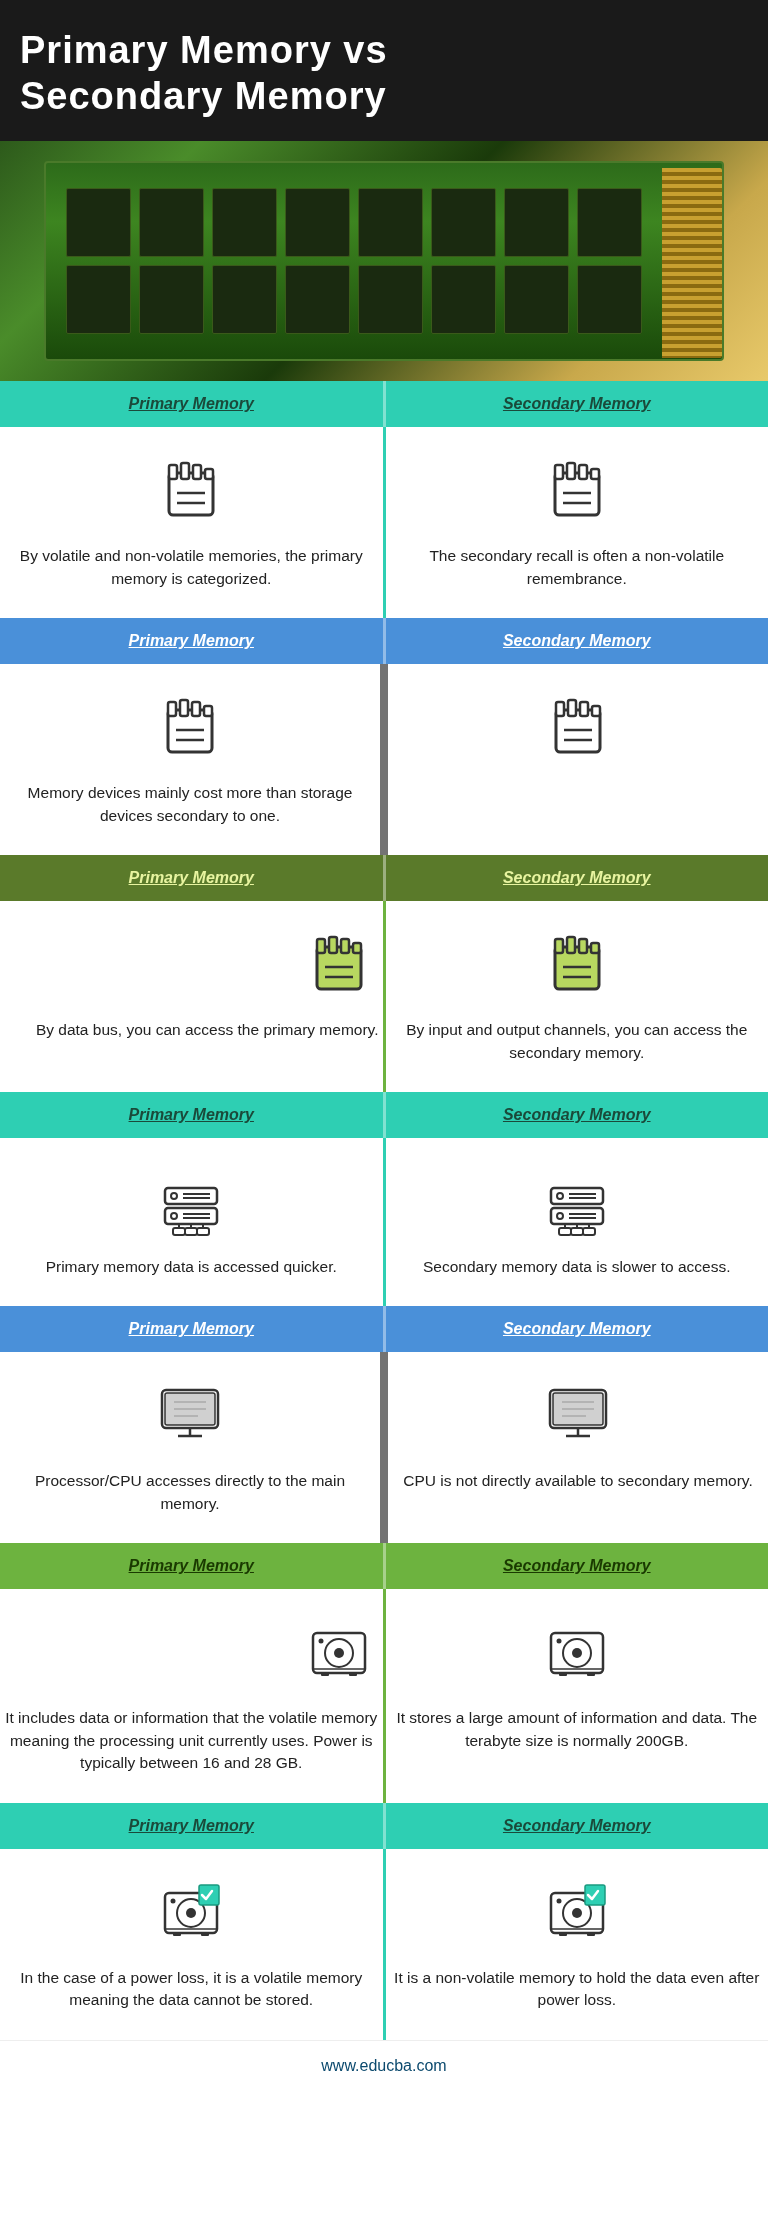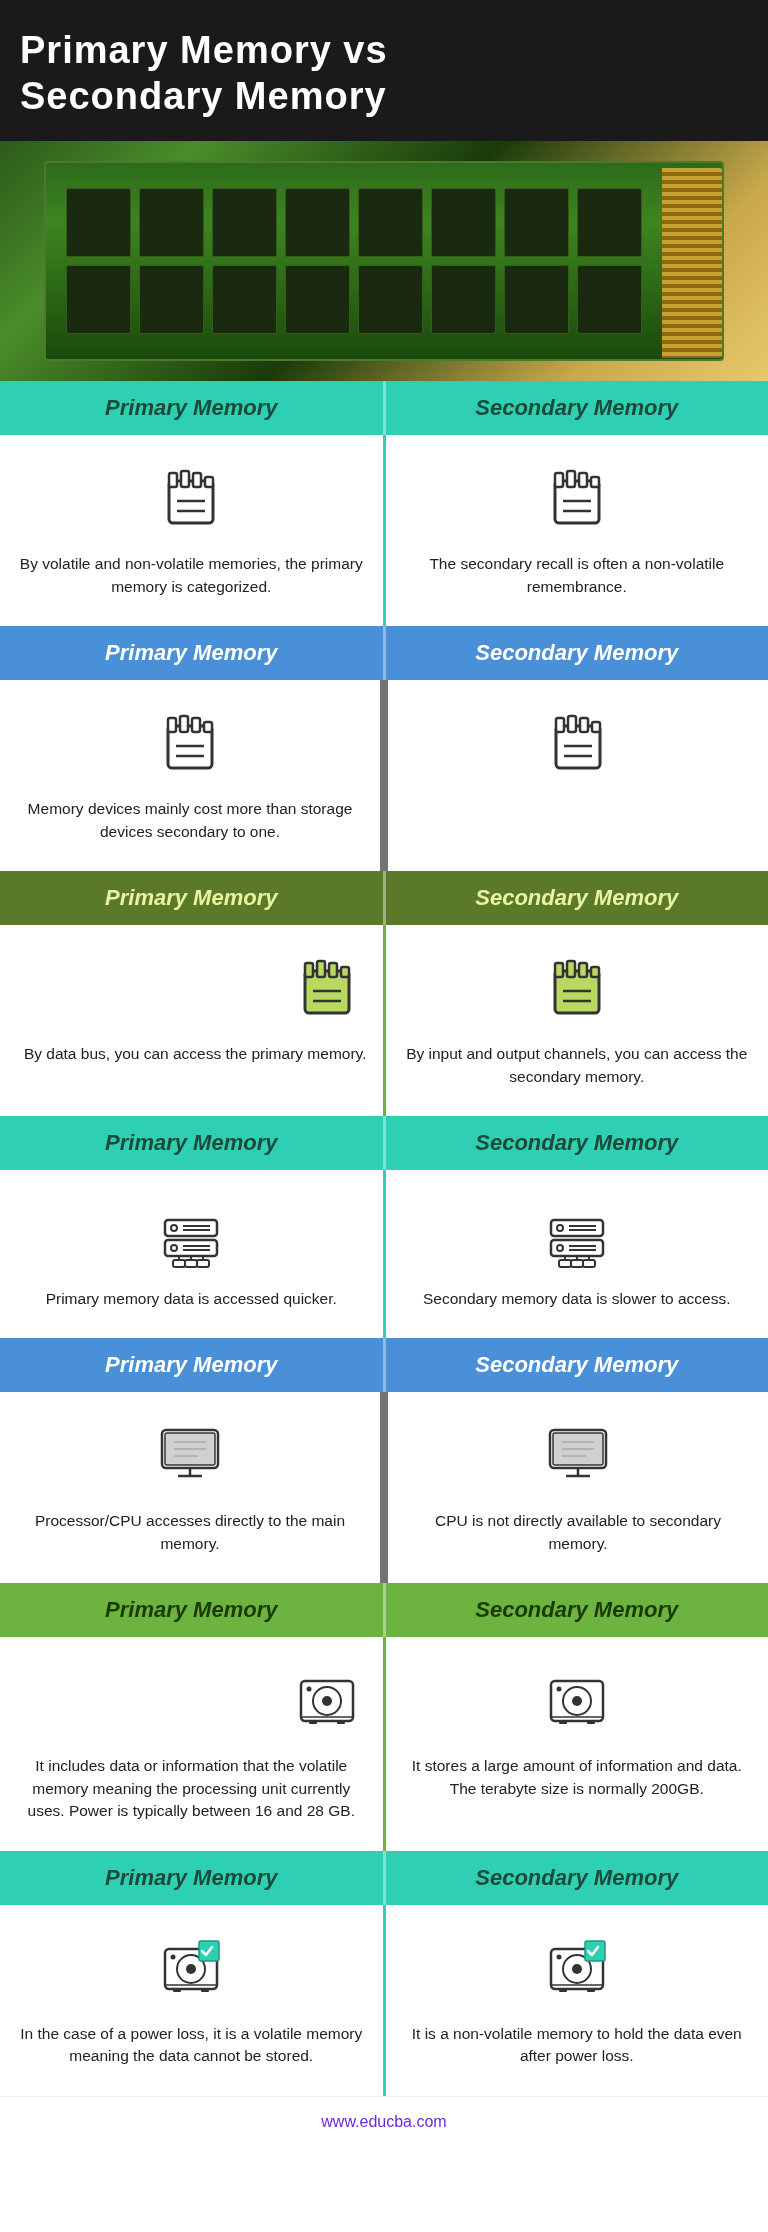--- a/index.html
+++ b/index.html
@@ -75,23 +75,24 @@
 
     
     .row-header {
       display: flex;
       width: 100%;
     }
     .row-header .col-header {
       flex: 1;
       padding: 14px 10px;
       text-align: center;
-      font-size: 22px;
+      font-size: 16px;
       font-weight: 900;
       font-style: italic;
+      text-decoration: underline;
     }
     .row-header .col-header:first-child {
       border-right: 3px solid rgba(255,255,255,0.4);
     }
 
     
     .theme-teal .col-header { background: #2ecfb3; color: #1a4a3a; }
     .theme-blue .col-header { background: #4a90d9; color: #fff; }
 
     
@@ -99,21 +100,21 @@
       display: flex;
       width: 100%;
       background: #fff;
     }
     .content-col {
       flex: 1;
       display: flex;
       flex-direction: column;
       align-items: center;
       justify-content: flex-start;
-      padding: 24px 16px 28px;
+      padding: 24px 4px 28px;
       text-align: center;
       font-size: 15.5px;
       line-height: 1.45;
       color: #222;
     }
     .content-col:first-child {
       border-right: 3px solid #2ecfb3;
     }
     .theme-blue-divider .content-col:first-child {
       border-right: 8px solid #737373;
@@ -139,21 +140,21 @@
       width: 72px;
       height: 72px;
     }
 
     
     .footer {
       background: #fff;
       text-align: center;
       padding: 16px;
       font-size: 16px;
-      color: #6d28d9;
+      color: #0c4a6e;
       border-top: 1px solid #eee;
     }
   </style>
 </head>
 <body>
 
 <div class="header">
   <h1>
     <span>Primary Memory vs</span><br>
     <span>Secondary Memory</span>

